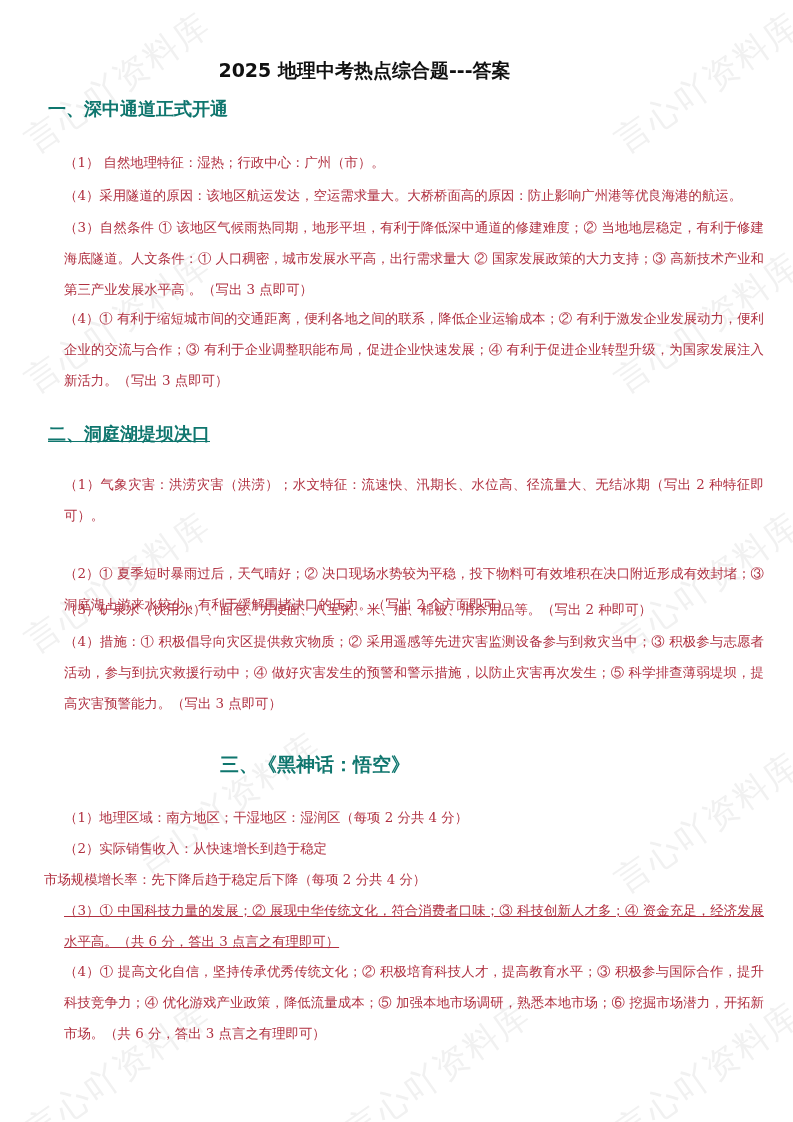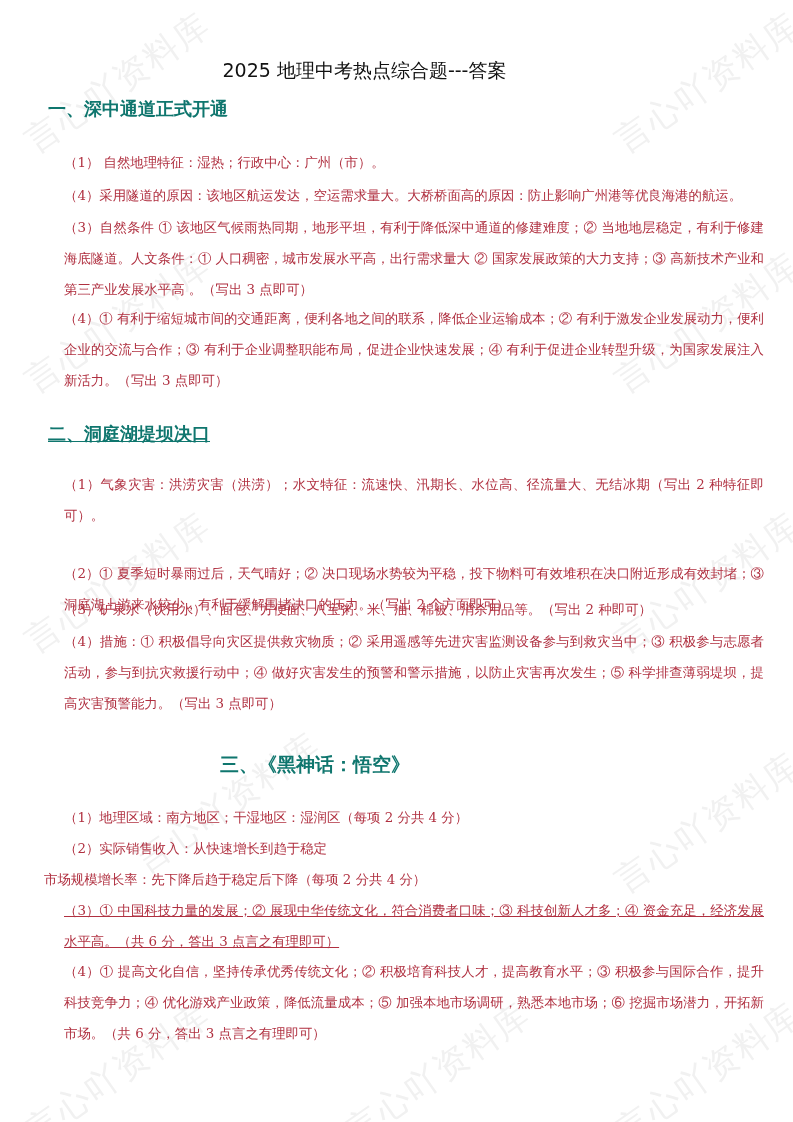--- a/index.html
+++ b/index.html
@@ -1,20 +1,20 @@
 <!DOCTYPE html>
 <html><head>
 <meta charset="utf-8">
 <style>
   html, body { margin: 0; padding: 0; background: #ffffff; }
   body { width: 793px; height: 1122px; position: relative; overflow: hidden; font-family: "DejaVu Serif", "Liberation Serif", serif; }
   .watermarks { position: absolute; inset: 0; pointer-events: none; z-index: 0; }
   .wm { position: absolute; font-family: "DejaVu Sans", "Liberation Sans", sans-serif; font-size: 34px; color: #f1f1f1; transform: rotate(-35deg); white-space: nowrap; letter-spacing: 2px; }
   .page { position: relative; z-index: 1; }
-  .doc-title { position: absolute; top: 58px; left: 0; width: 729px; text-align: center; font-family: "DejaVu Sans", "Liberation Sans", sans-serif; font-weight: normal; font-size: 19px; color: #111; margin: 0; }
+  .doc-title { position: absolute; top: 58px; left: 0; width: 729px; text-align: center; font-family: "DejaVu Sans", "Liberation Sans", sans-serif; font-weight: bold; font-size: 19px; color: #111; margin: 0; }
   .section-heading { position: absolute; font-size: 18px; color: #0f766e; margin: 0; font-family: "DejaVu Serif", "Liberation Serif", serif; }
   .para { position: absolute; left: 48px; width: 700px; font-size: 13.4px; line-height: 31px; color: #b03040; margin: 16px; text-align: justify; text-align-last: left; }
   .footer { position: absolute; top: 1104px; left: 0; width: 793px; text-align: center; font-size: 12px; color: #333; margin-top: 16px; }
 </style>
 </head>
 <body>
 
 <div class="watermarks">
   <div class="wm" style="top:60px;left:10px;">言心吖资料库</div>
   <div class="wm" style="top:60px;left:600px;">言心吖资料库</div>

